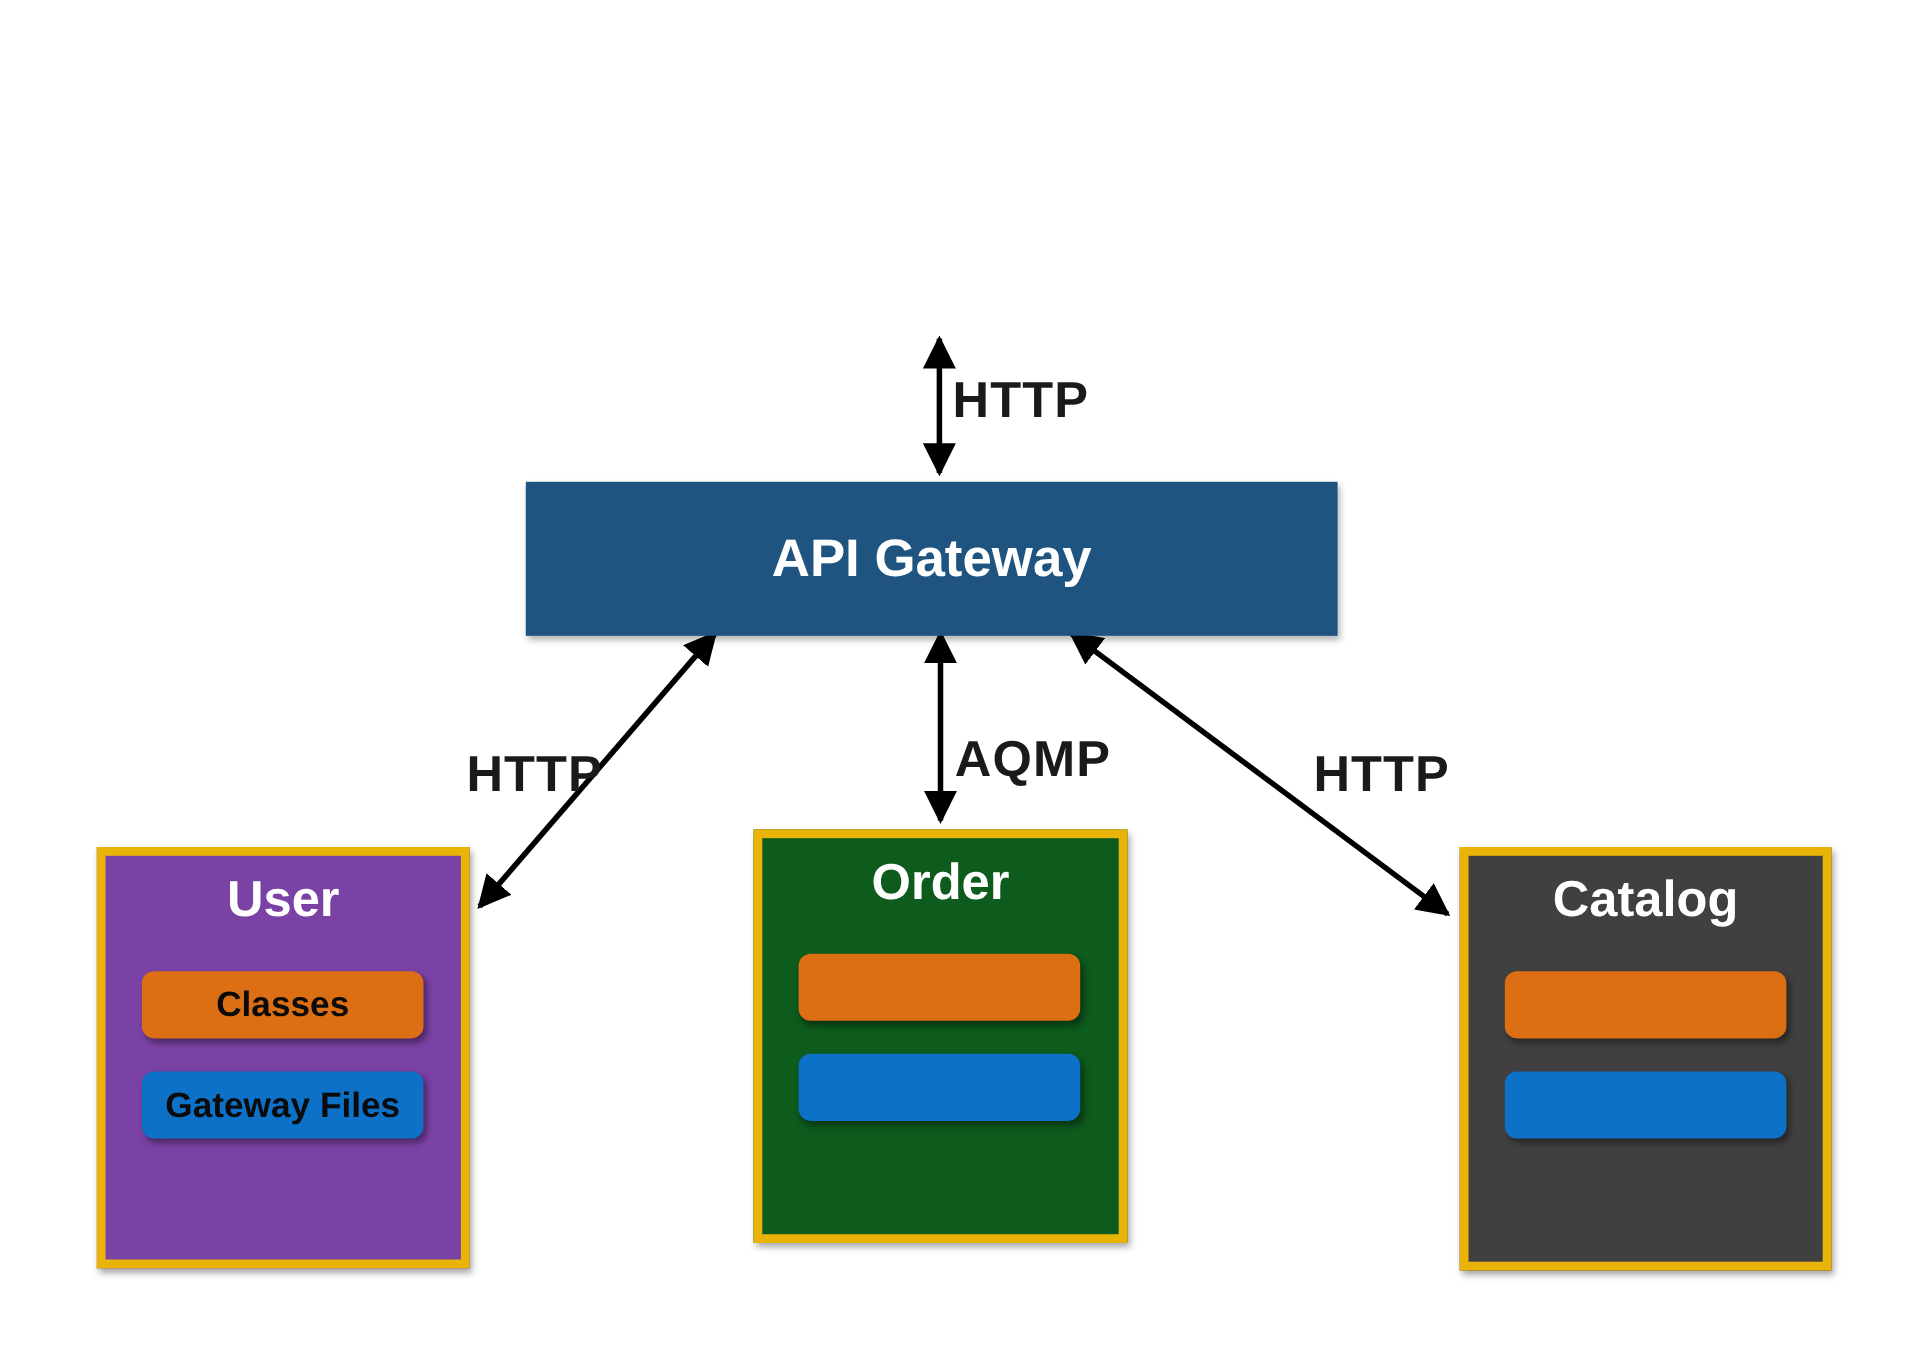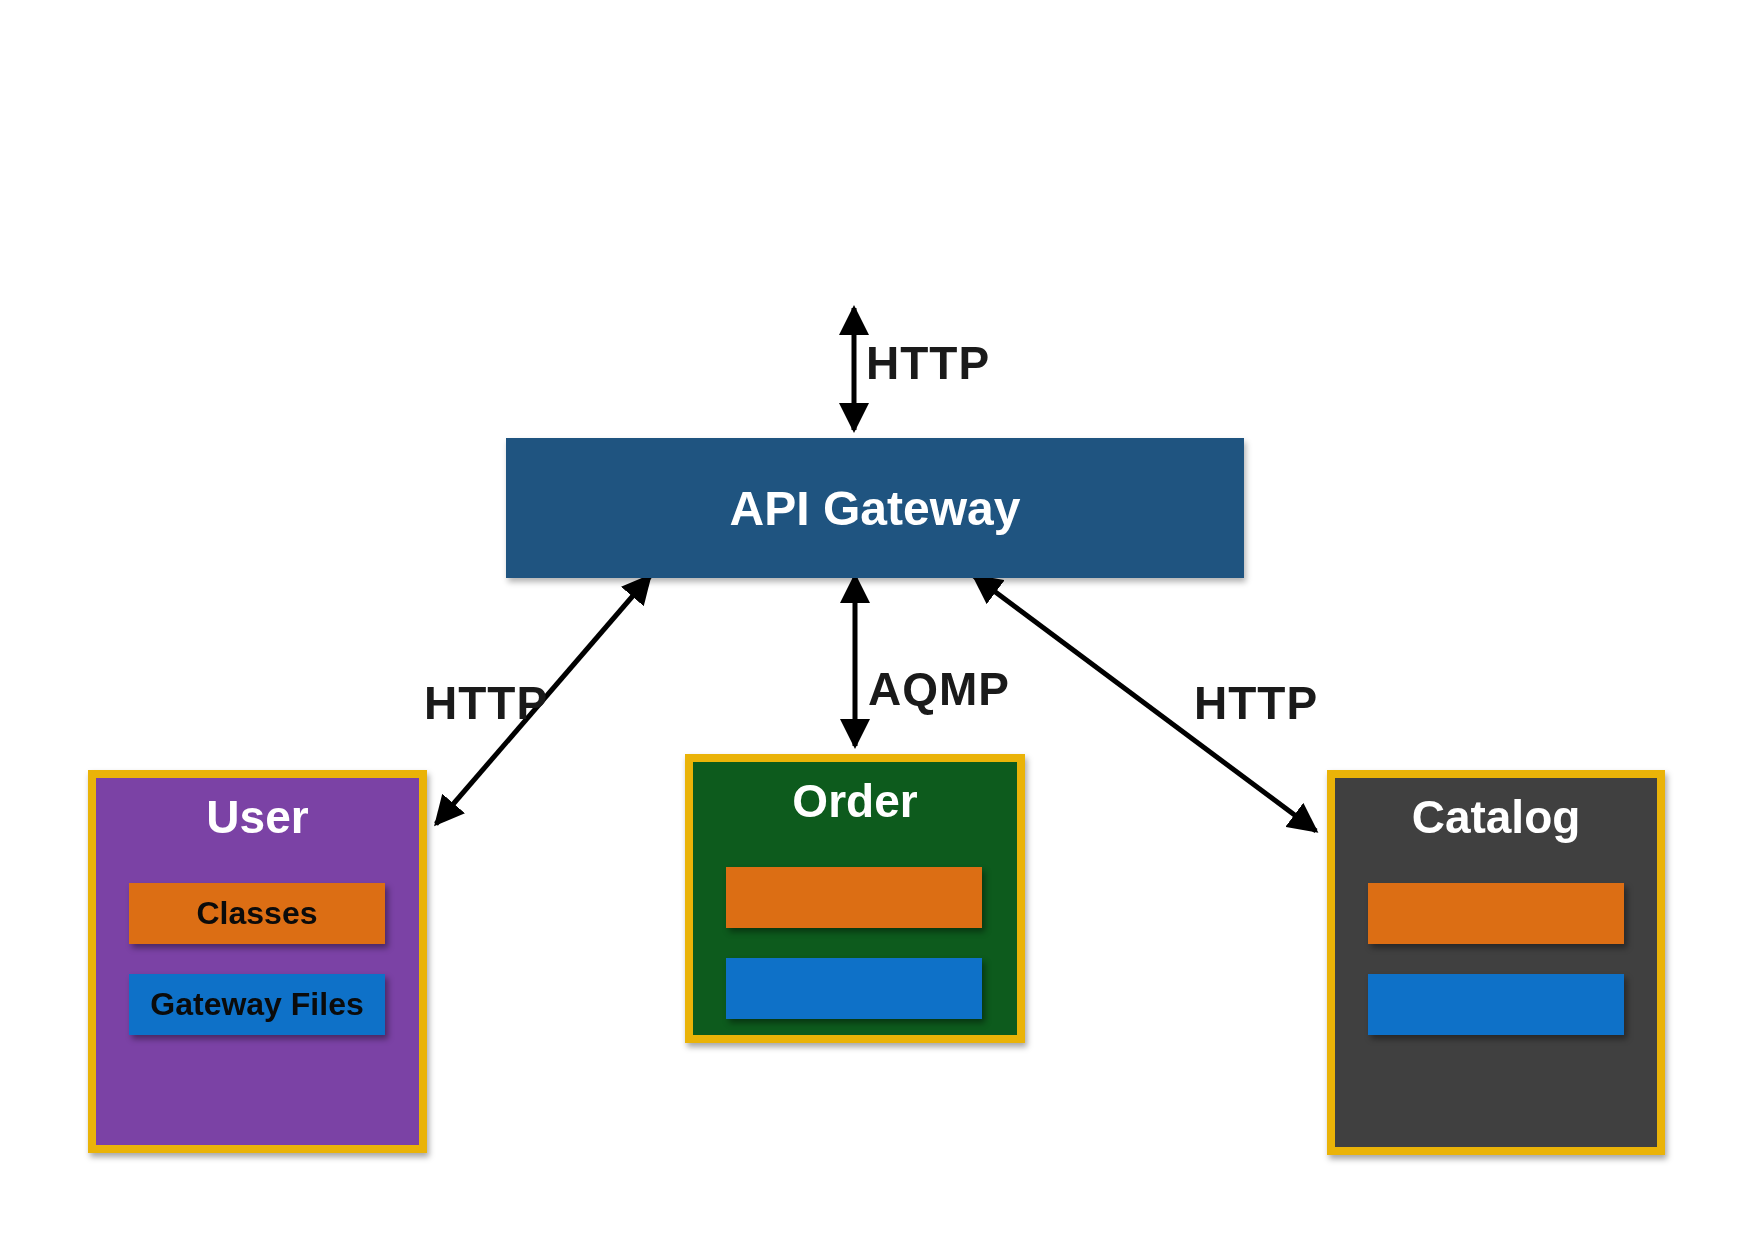--- a/index.html
+++ b/index.html
@@ -52,37 +52,36 @@
   
   .gateway {
     position: absolute;
     left: 478px; top: 438px;
     width: 738px; height: 140px;
     background: #1F5480;
     box-shadow: 2px 4px 6px rgba(0,0,0,0.30);
     display: flex;
     align-items: center;
     justify-content: center;
-    margin-left: 28px;
   }
   .gateway-title {
     font-size: 48px;
     font-weight: bold;
     color: #ffffff;
   }
 
   
   .service {
     position: absolute;
     border: 8px solid #eab308;
     box-sizing: border-box;
     box-shadow: 2px 4px 6px rgba(0,0,0,0.35);
   }
   .service-user    { left: 88px;   top: 770px; width: 339px; height: 383px; background: #7B42A5; }
-  .service-order   { left: 685px;  top: 754px; width: 340px; height: 289px; background: #0D5B1D; }
+  .service-order   { left: 685px;  top: 754px; width: 340px; height: 376px; background: #0D5B1D; }
   .service-catalog { left: 1327px; top: 770px; width: 338px; height: 385px; background: #404040; }
   .service-title {
     position: absolute;
     left: 0; top: 12px; width: 100%;
     text-align: center;
     font-size: 46px;
     font-weight: bold;
     color: #ffffff;
   }
   .component {
@@ -90,20 +89,21 @@
     left: 33px;
     width: 256px;
     height: 61px;
     box-shadow: 3px 4px 6px rgba(0,0,0,0.40);
     display: flex;
     align-items: center;
     justify-content: center;
     font-size: 32px;
     font-weight: bold;
     color: #0b0b0b;
+    border-radius: 11px;
   }
   .comp-1 { top: 105px; }
   .comp-2 { top: 196px; }
   .comp-orange { background: #DC6E14; }
   .comp-blue   { background: #0E71C8; }
 
   
   .edge-label {
     position: absolute;
     font-size: 46px;

